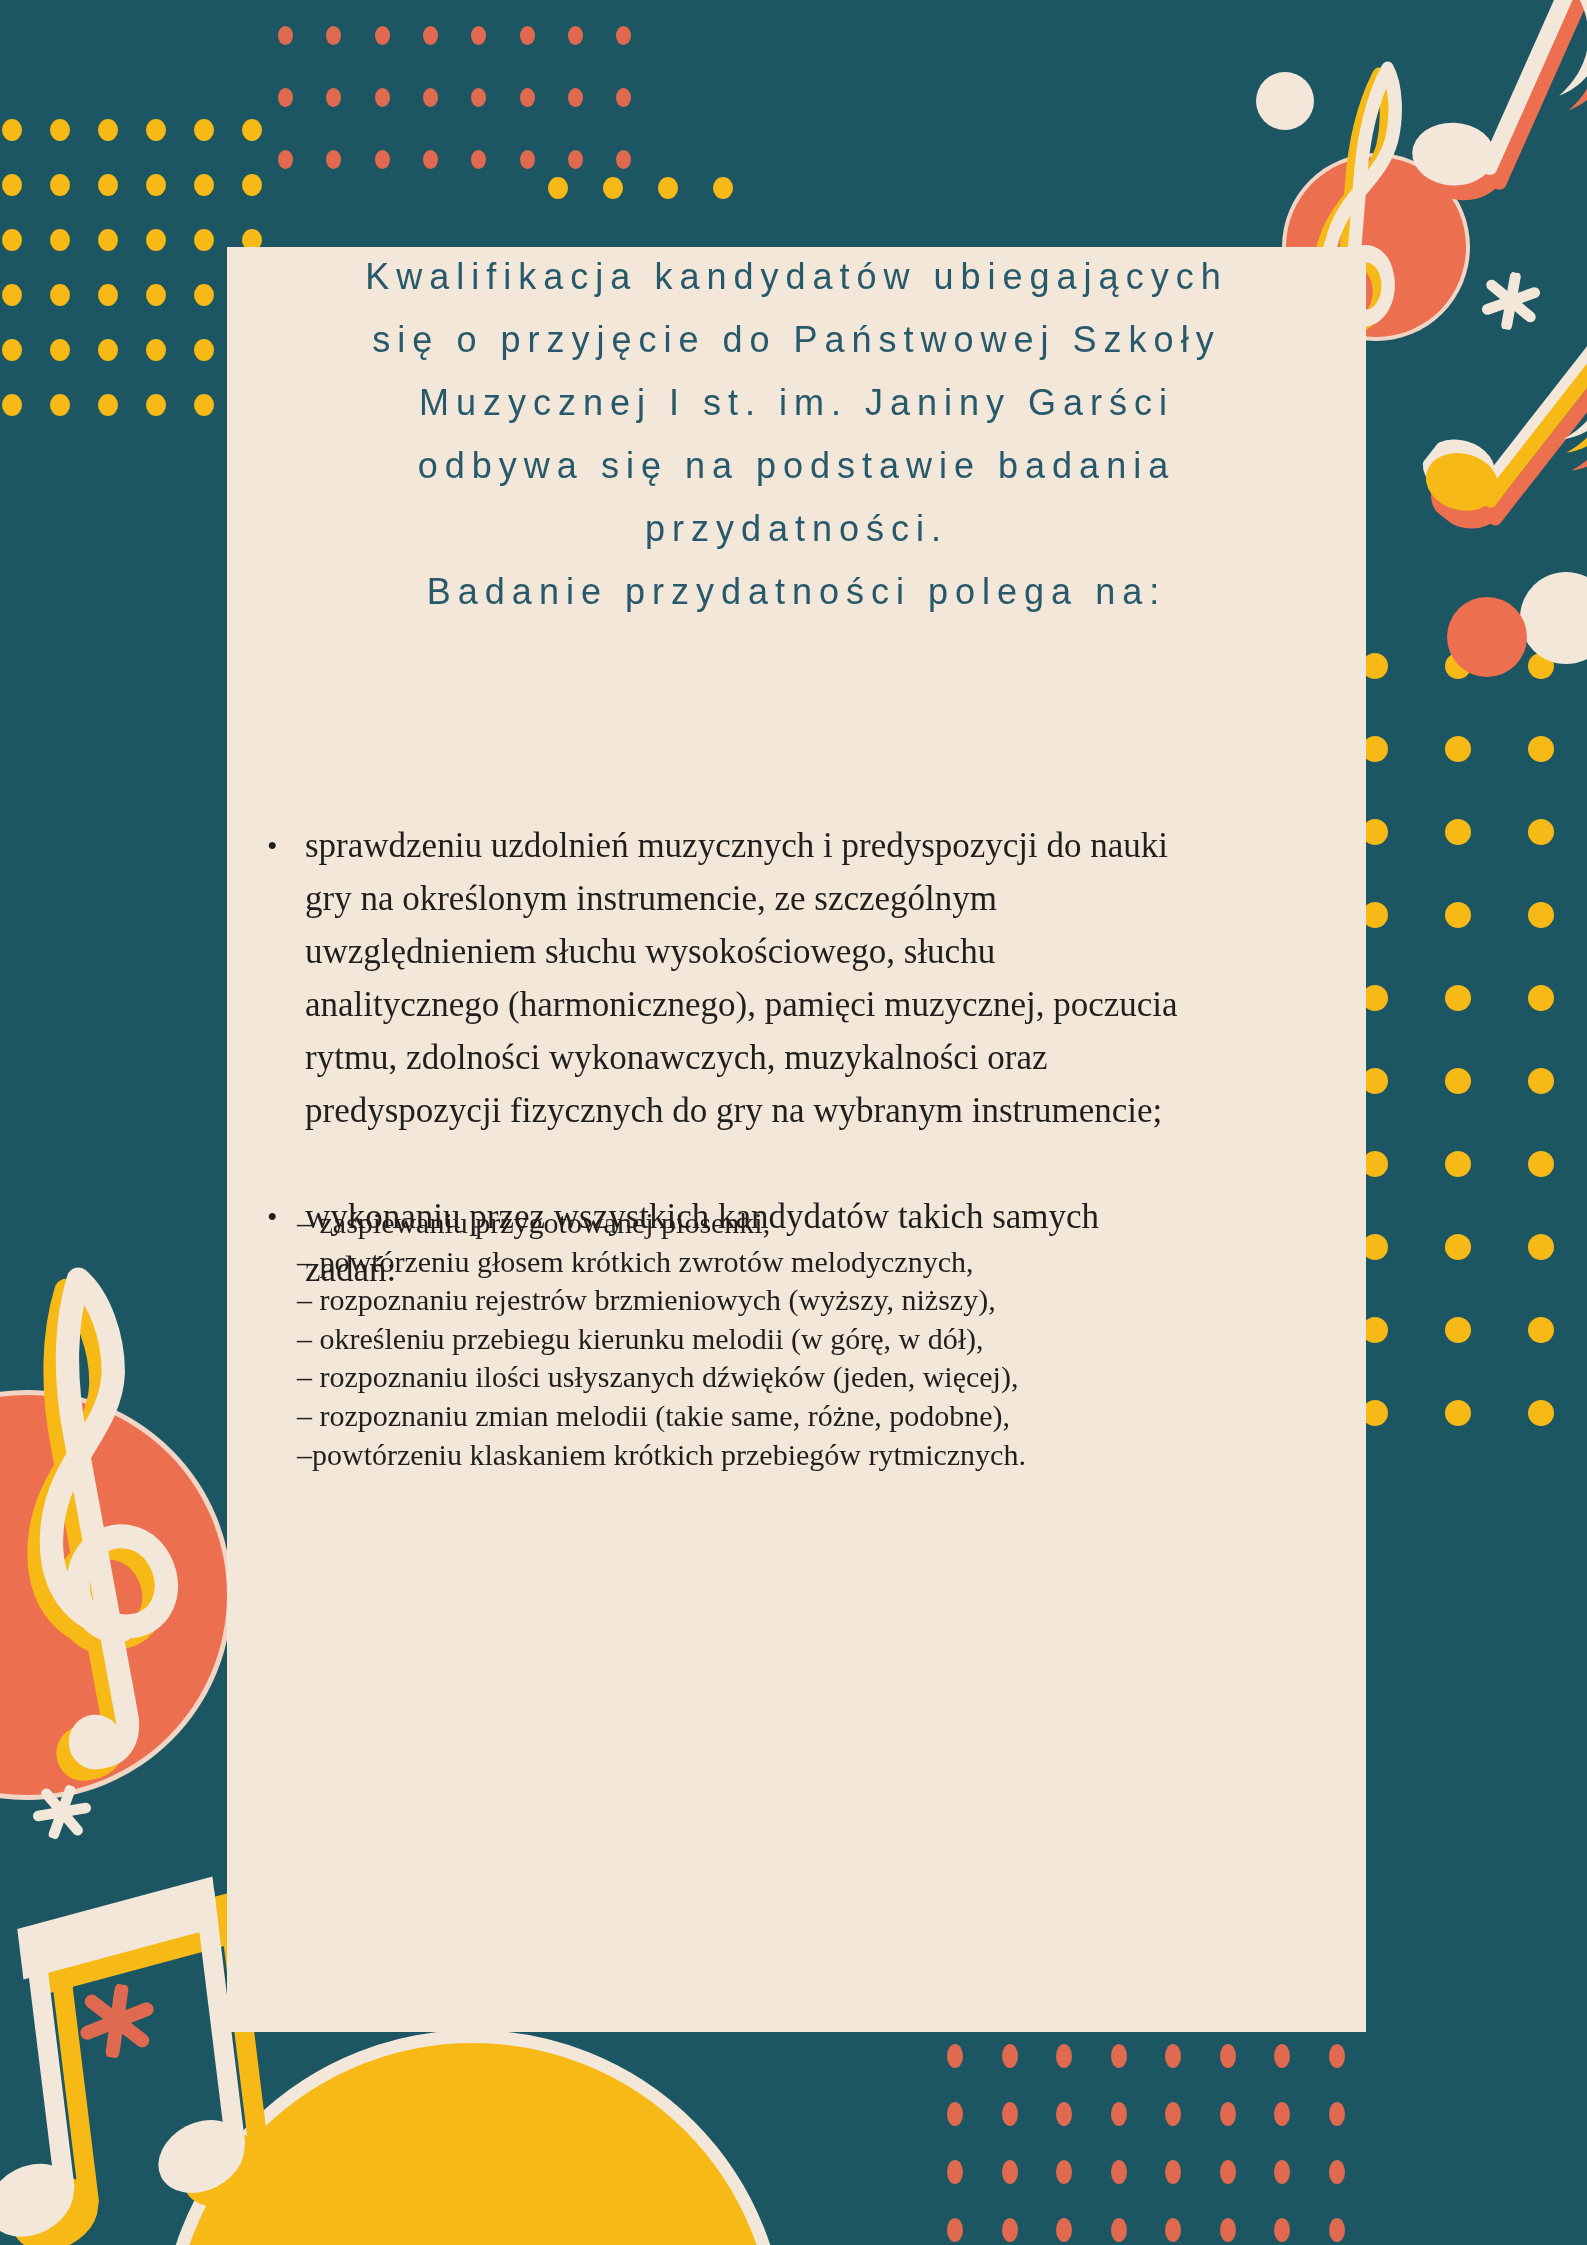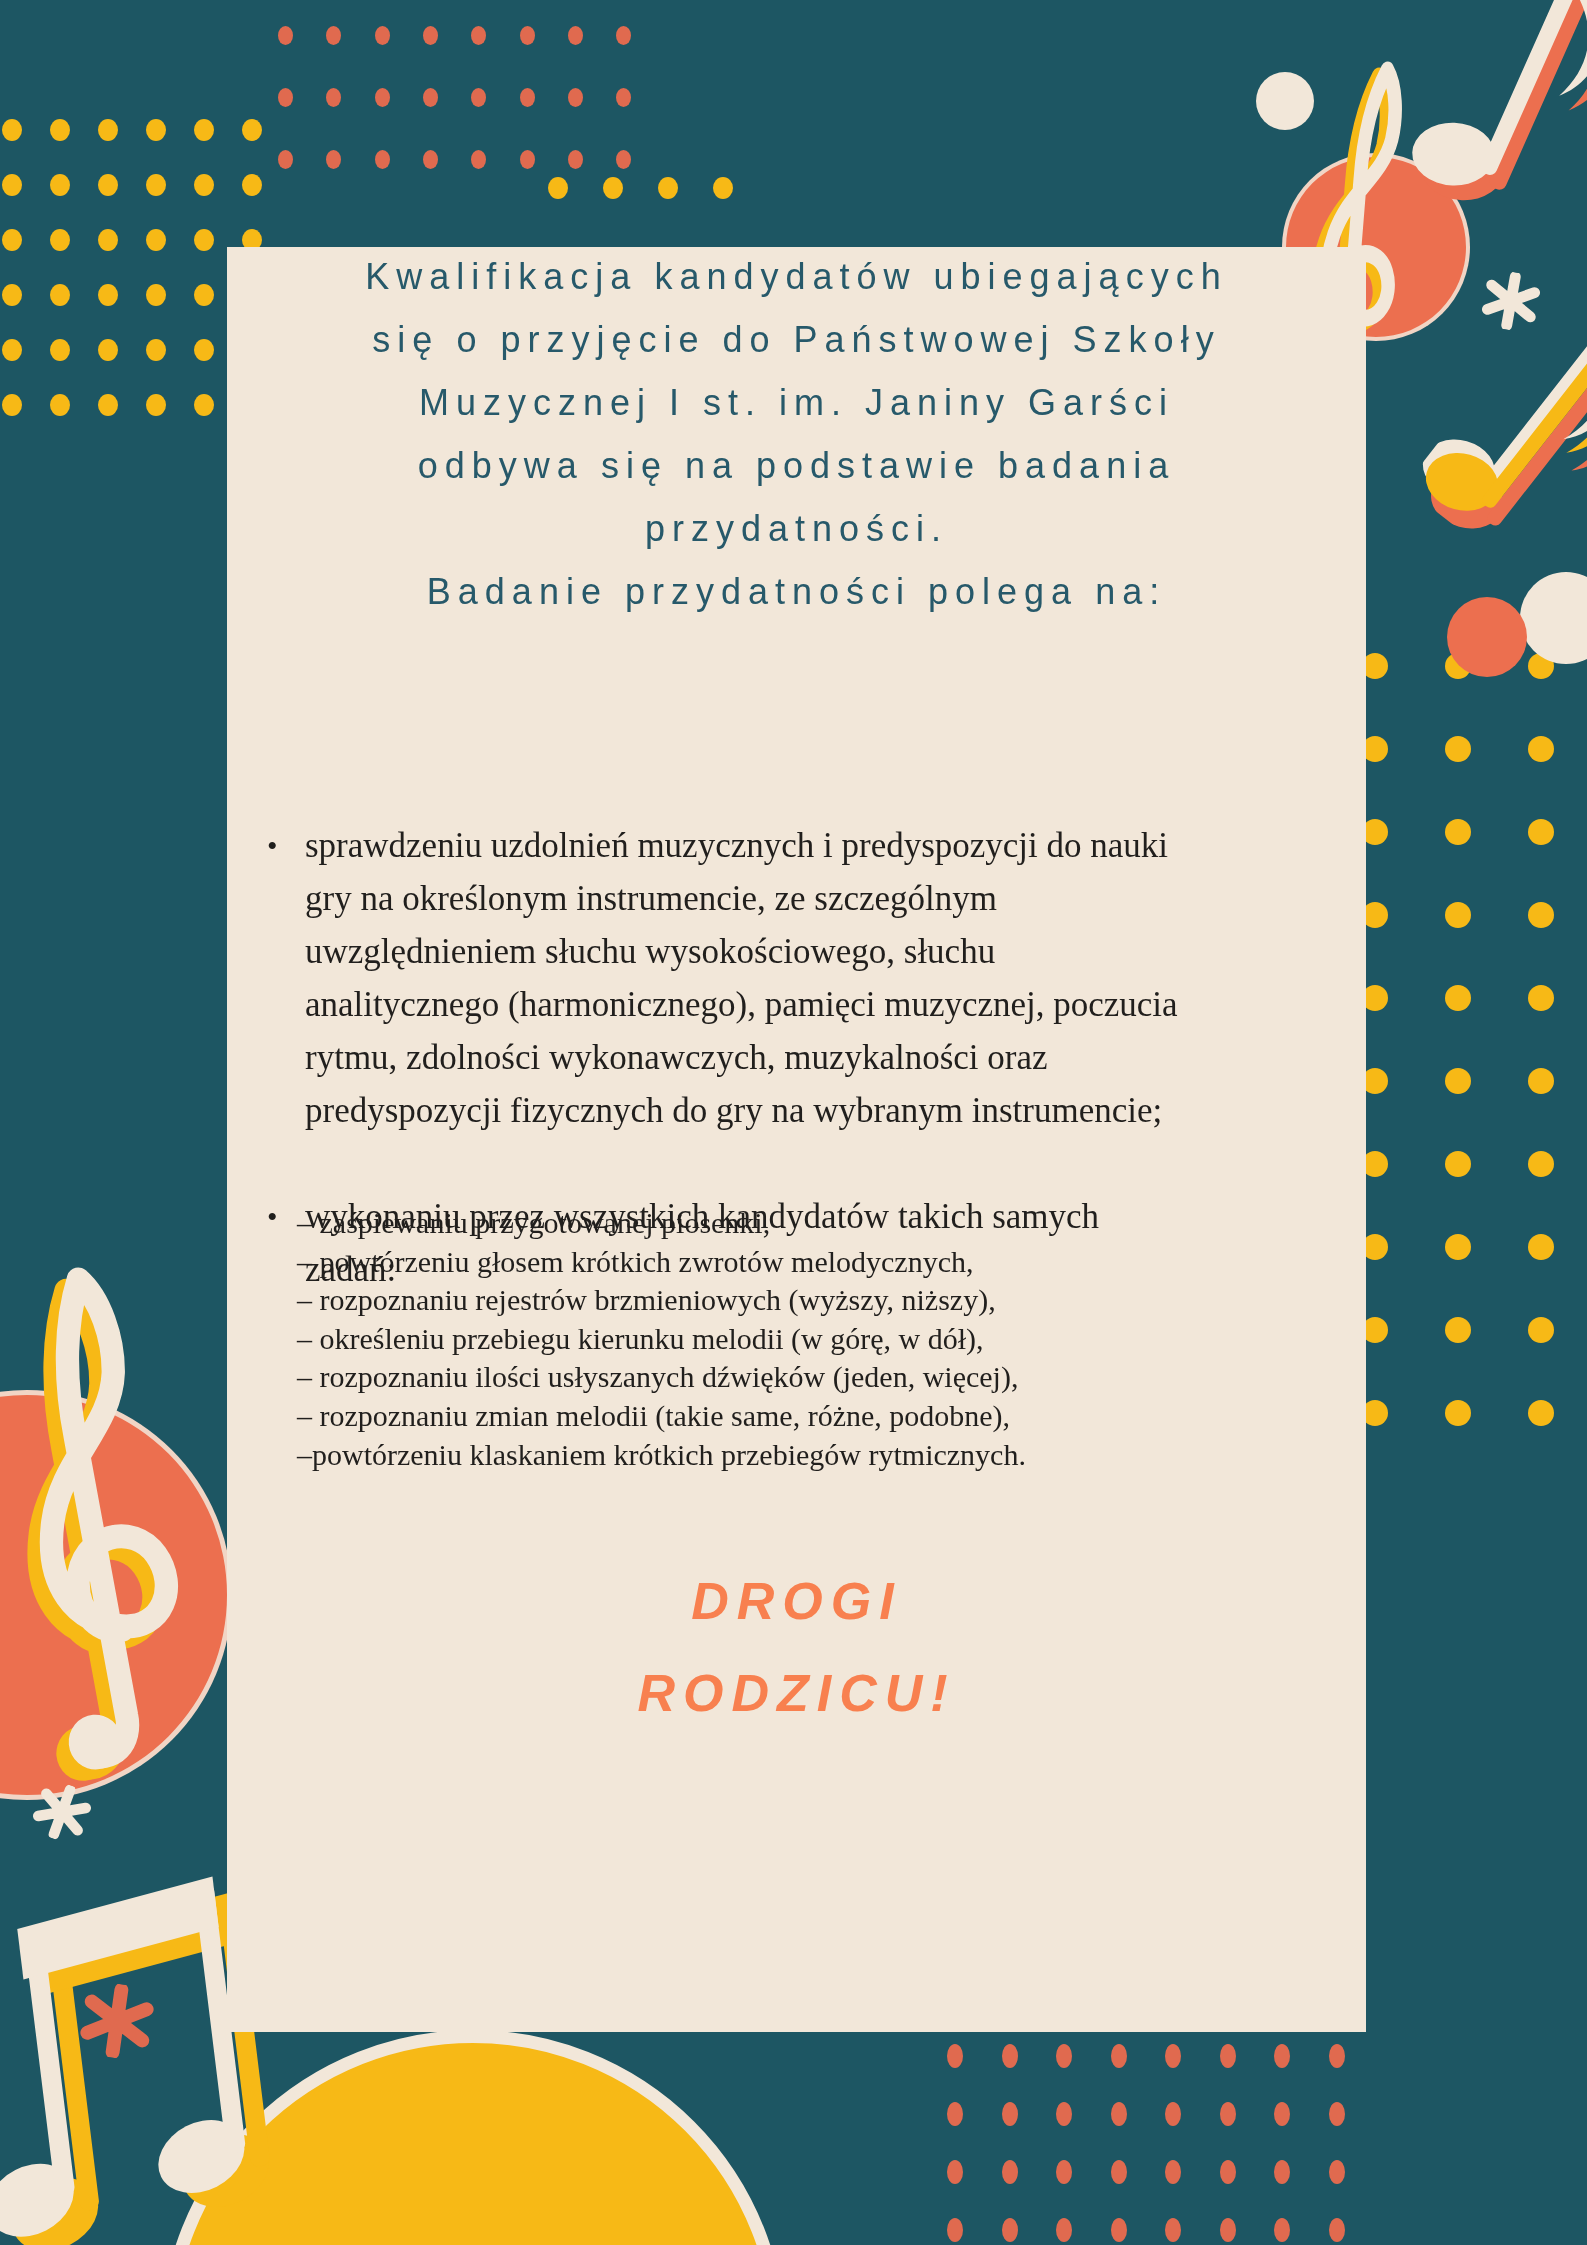--- a/index.html
+++ b/index.html
@@ -271,18 +271,16 @@
       </div>
       <div class="bullet">
         <span class="bullet-marker">•</span>
         <div class="bullet-text">wykonaniu przez wszystkich kandydatów takich samych
 zadań:</div>
       </div>
     </div>
 
     <div class="subitems"><div>– zaśpiewaniu przygotowanej piosenki,</div><div>– powtórzeniu głosem krótkich zwrotów melodycznych,</div><div>– rozpoznaniu rejestrów brzmieniowych (wyższy, niższy),</div><div>– określeniu przebiegu kierunku melodii (w górę, w dół),</div><div>– rozpoznaniu ilości usłyszanych dźwięków (jeden, więcej),</div><div>– rozpoznaniu zmian melodii (takie same, różne, podobne),</div><div>–powtórzeniu klaskaniem krótkich przebiegów  rytmicznych.</div></div>
 
-    <div class="cta-title">DROGI
-RODZICU!</div>
 
 
   </div>
 </div>
 
 </body></html>

